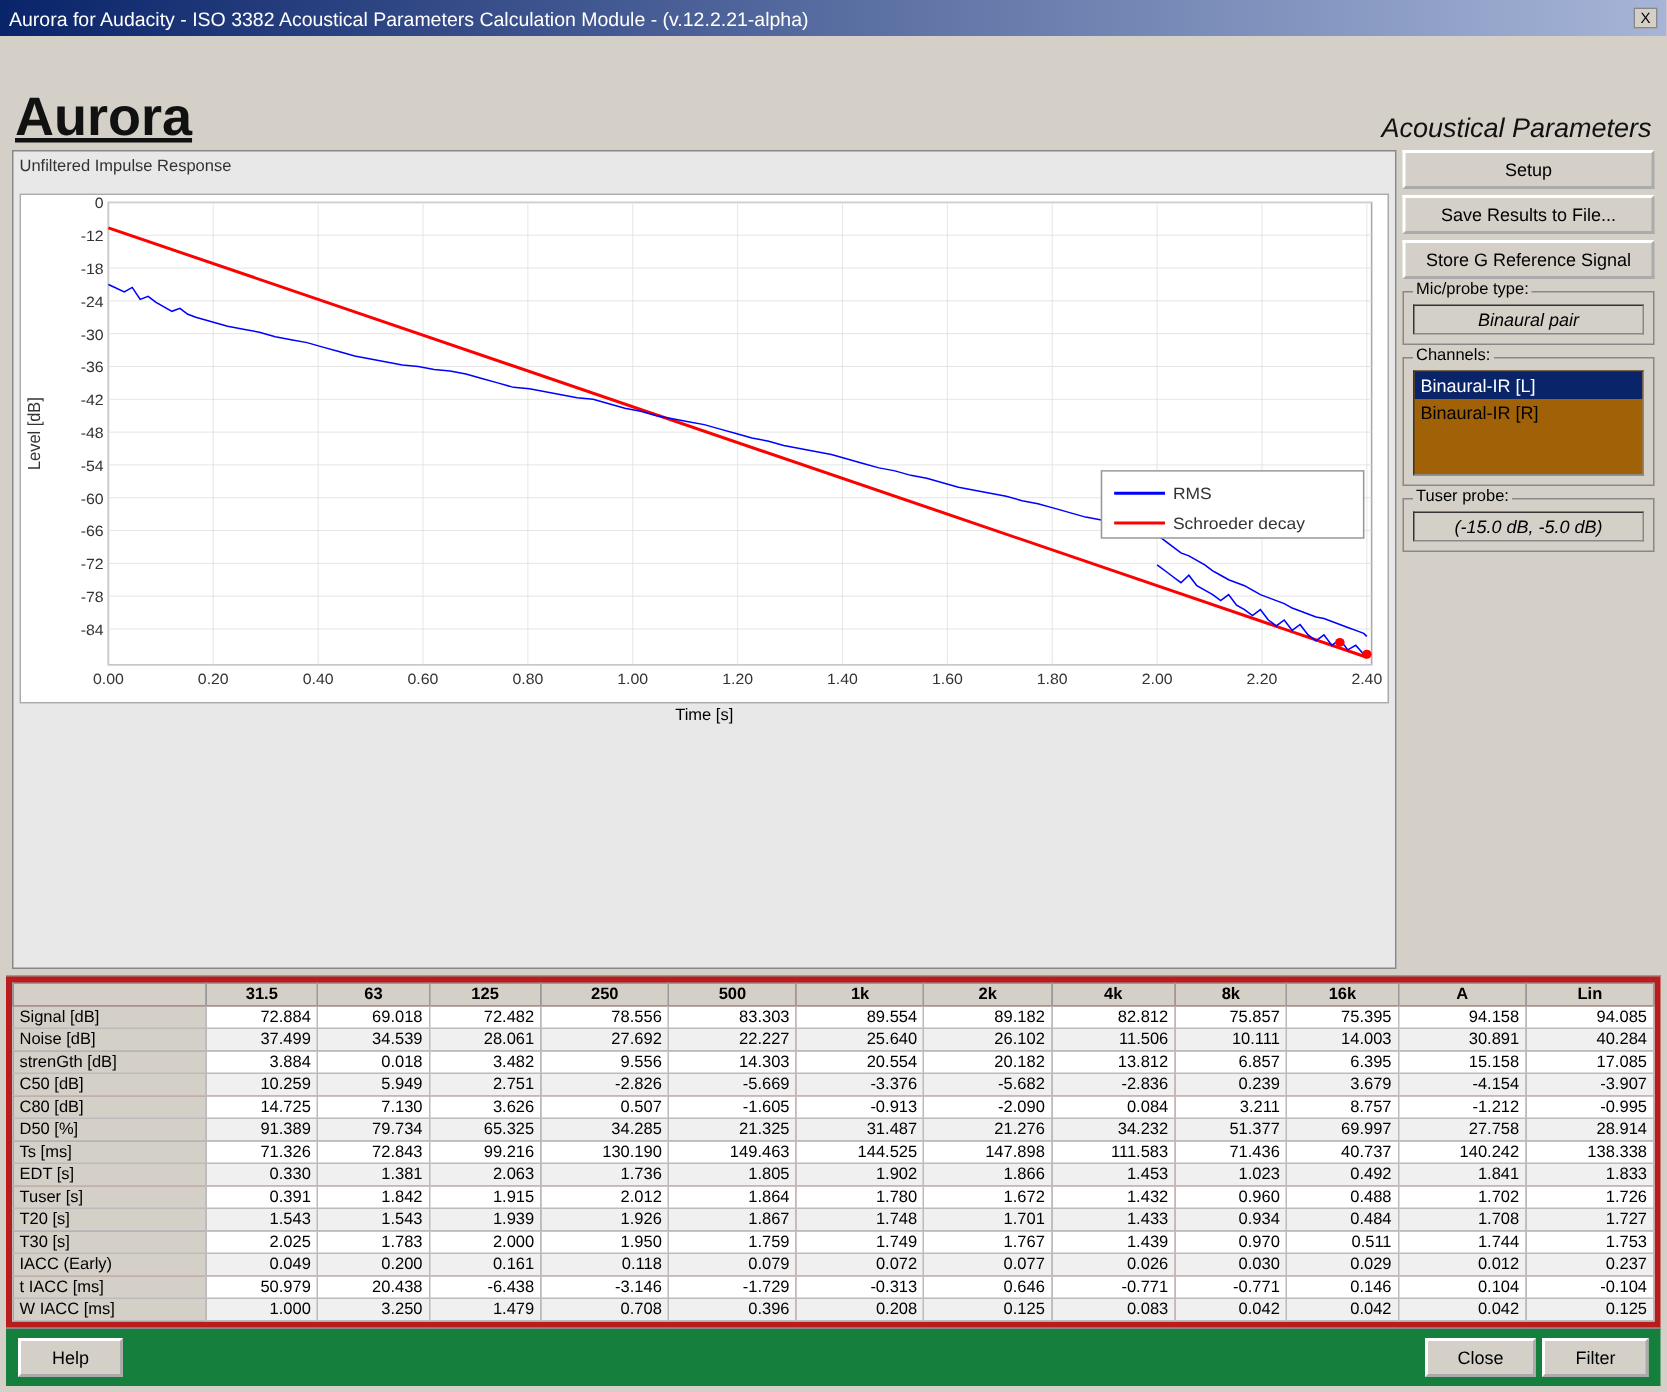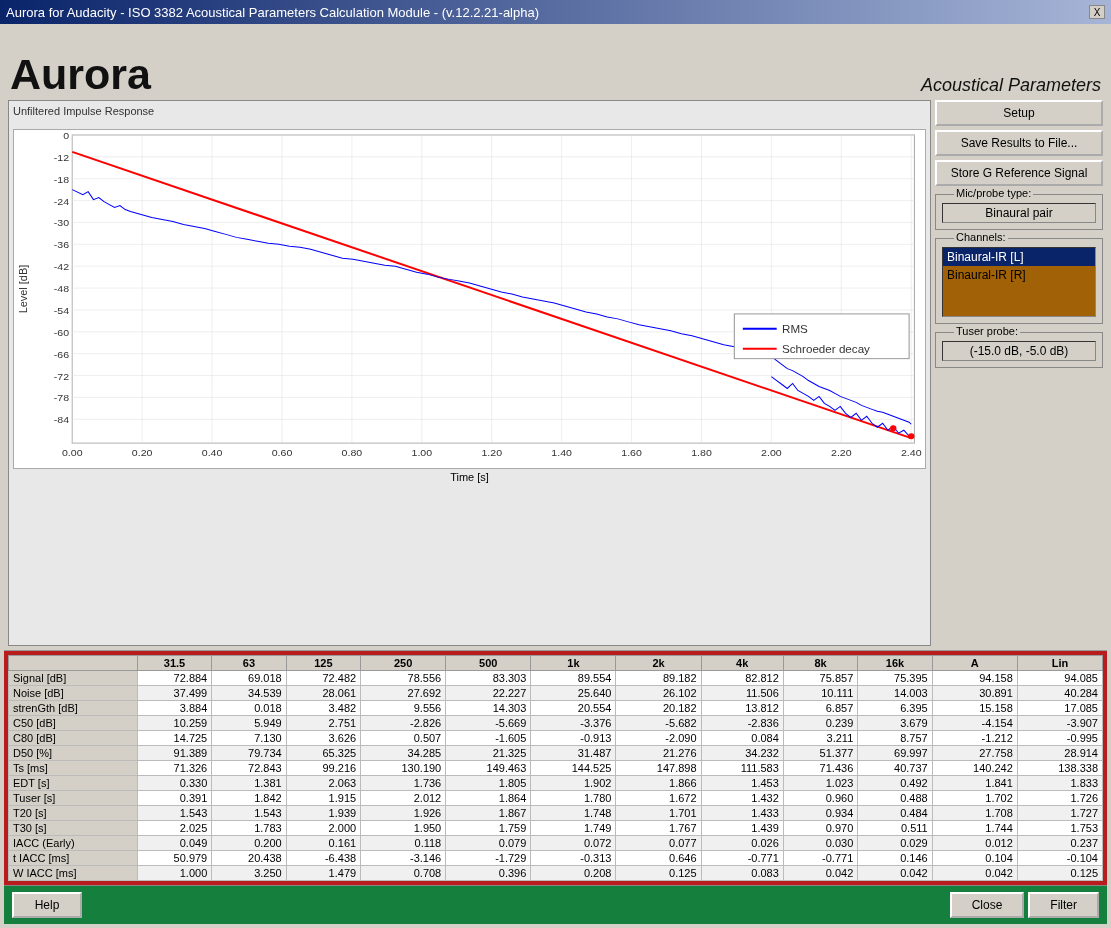--- a/index.html
+++ b/index.html
@@ -39,24 +39,25 @@
 
     
     #header {
       display: flex;
       justify-content: space-between;
       align-items: flex-end;
       padding: 4px 6px;
       height: 72px;
     }
     #logo {
-      font-size: 43px;
+      font-size: 36px;
       font-weight: bold;
       color: #111;
       line-height: 1;
+      text-decoration: underline;
     }
     #module-title {
       font-style: italic;
       font-size: 18px;
       color: #111;
     }
 
     
     #content {
       display: flex;
@@ -110,21 +111,21 @@
     .group-box {
       border: 1px solid #888;
       padding: 4px 6px 6px 6px;
       position: relative;
       background: #d4d0c8;
       margin-top: 4px;
     }
     .group-box-label {
       position: absolute;
       top: -8px;
-      left: 18px;
+      left: 6px;
       background: #d4d0c8;
       padding: 0 2px;
       font-size: 11px;
     }
 
     .listbox {
       background: #a16207;
       border: 1px inset #888;
       width: 100%;
       min-height: 70px;
@@ -142,20 +143,21 @@
     }
 
     .readonly-field {
       background: #d4d0c8;
       border: 1px inset #888;
       padding: 2px 4px;
       font-size: 12px;
       width: 100%;
       margin-top: 4px;
       text-align: center;
+      font-style: italic;
     }
 
     
     #table-section {
       padding: 4px;
       border-top: 1px solid #999;
       background: #b91c1c;
       margin-top: 4px;
     }
     table.data-table {

